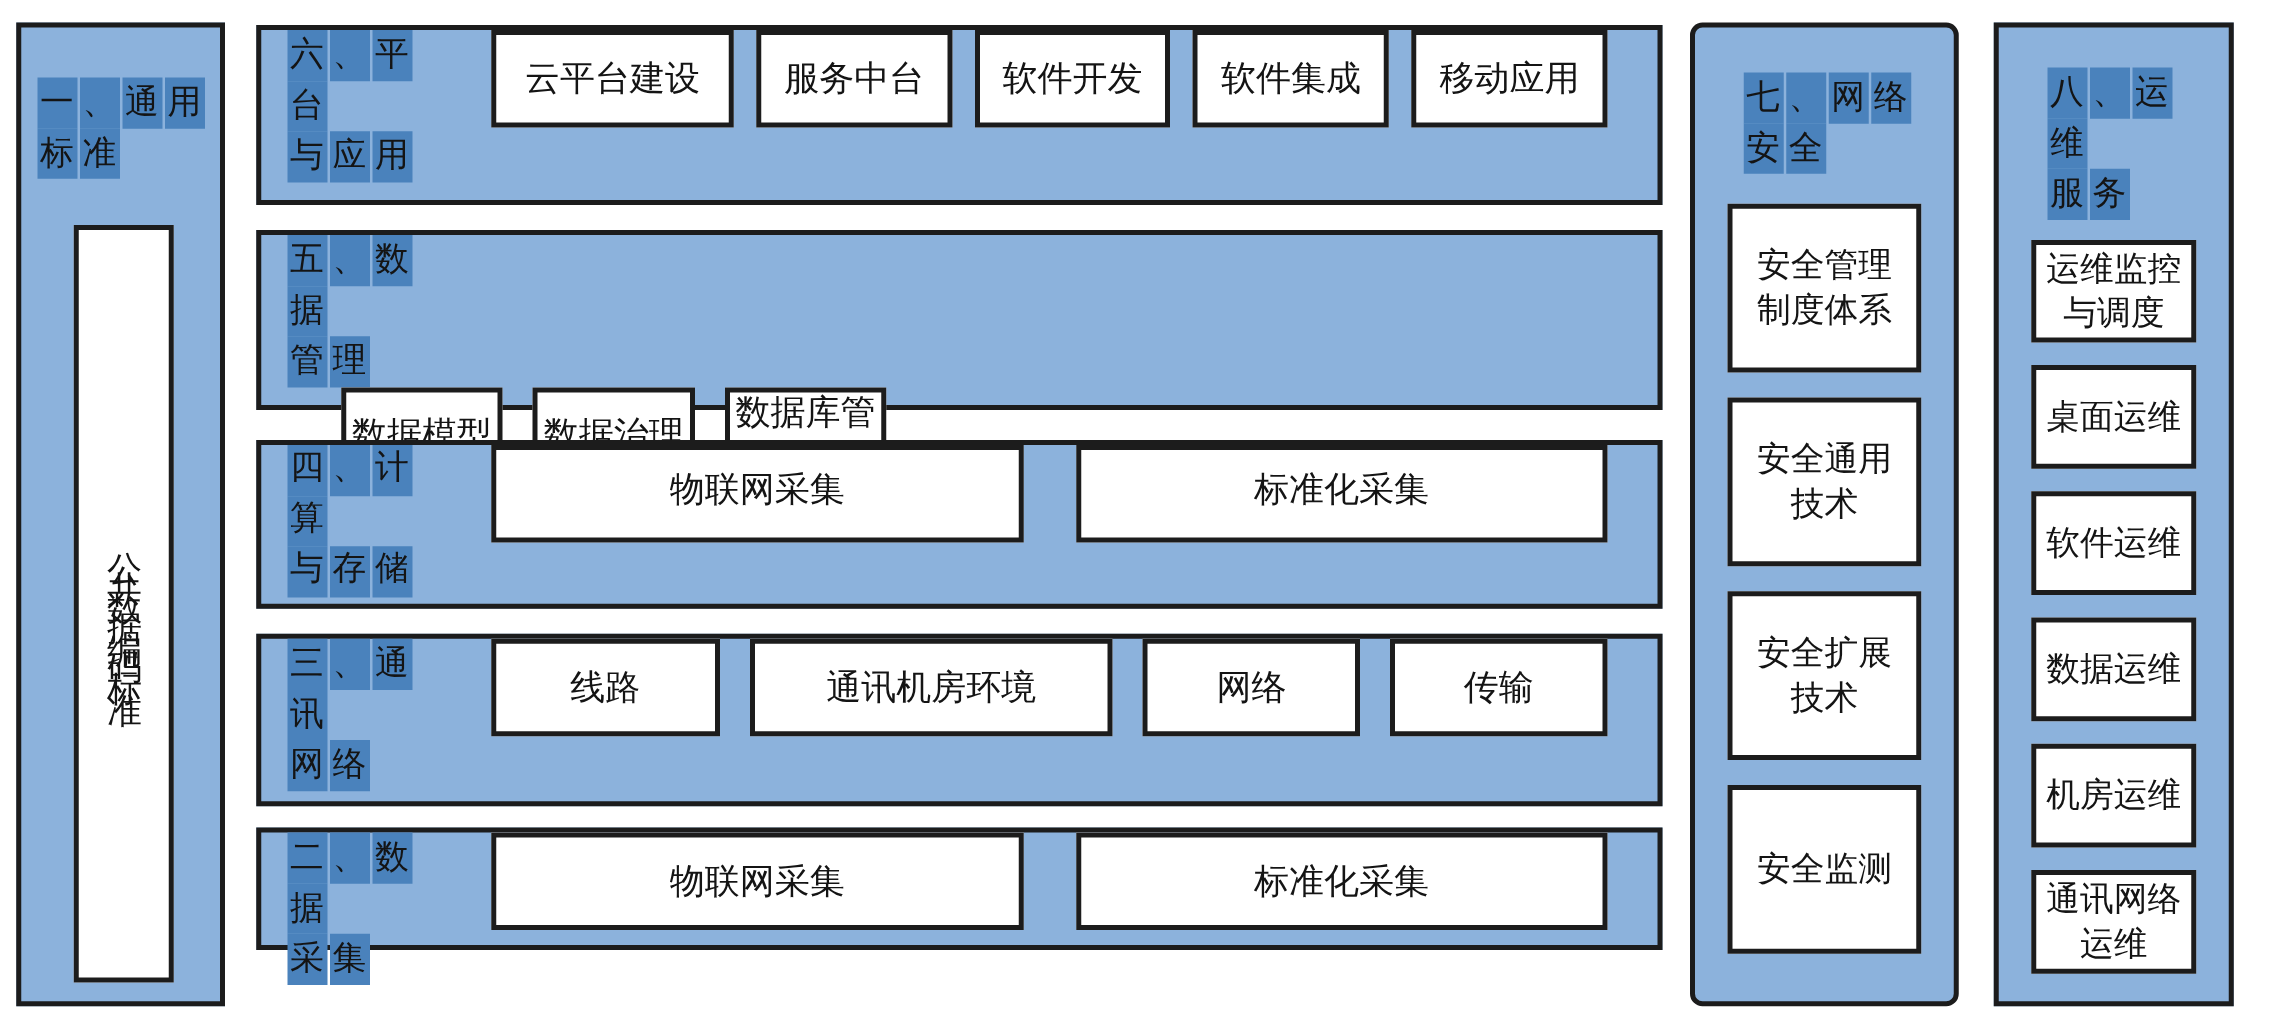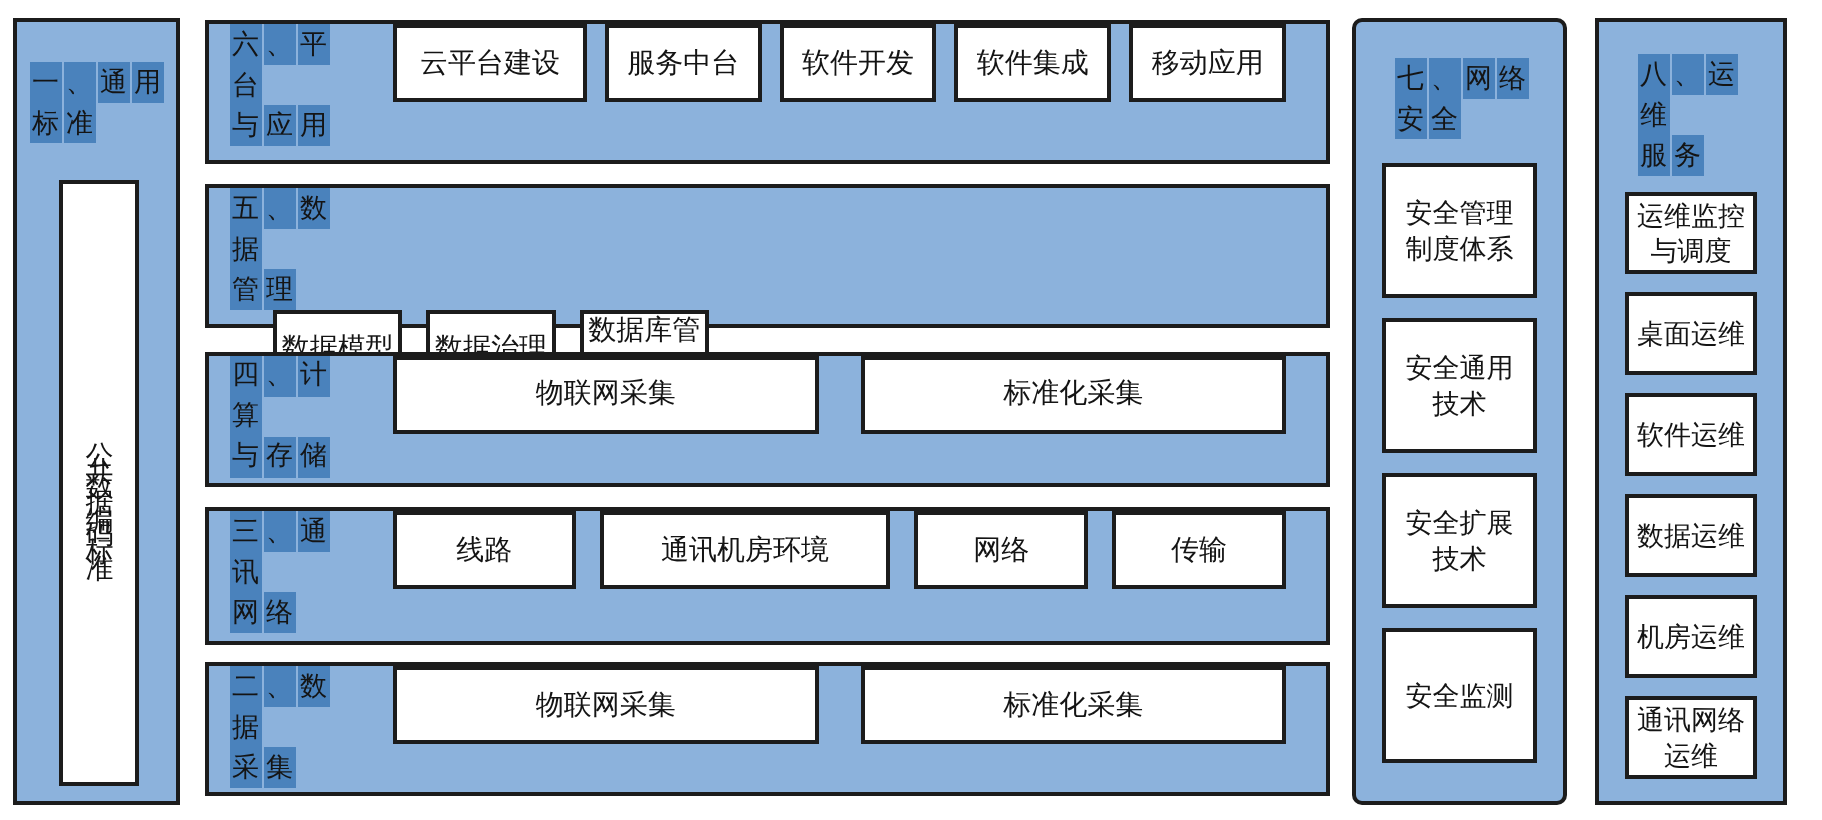--- a/index.html
+++ b/index.html
@@ -51,21 +51,21 @@
   .band-6{top:20px;height:144px;}
   .band-6 .box.first{flex:1.25;}
   .band-5{top:184px;height:144px;flex-direction:column;}
   .band-5 .boxes{gap:24px;}
   .band-4{top:352px;height:135px;font-family:Liberation Mono, monospace;}
   .band-4 .boxes{gap:42px;}
   .band-3{top:507px;height:138px;padding-left:20px;}
   .band-3 .boxes{gap:24px;}
   .band-3 .box.wide{flex:1.62;}
   .band-3 .box.narrow{flex:0.95;}
-  .band-2{top:662px;height:134px;}
+  .band-2{top:662px;height:98px;}
   .band-2 .boxes{gap:42px;}
   
   .col{display:flex;flex-direction:column;}
   .col .sec-label{margin-left:12px;white-space:normal;}
   .col-boxes{display:flex;flex-direction:column;flex:1;}
   .col-boxes .box{flex:1;}
   .col-7{left:1352px;top:18px;width:215px;height:787px;padding:36px 26px 38px;border-radius:10px;}
   .col-7 .col-boxes{margin-top:24px;gap:20px;}
   .col-8{left:1595px;top:18px;width:192px;height:787px;padding:32px 26px 22px;}
   .col-8 .col-boxes{margin-top:16px;gap:18px;}

